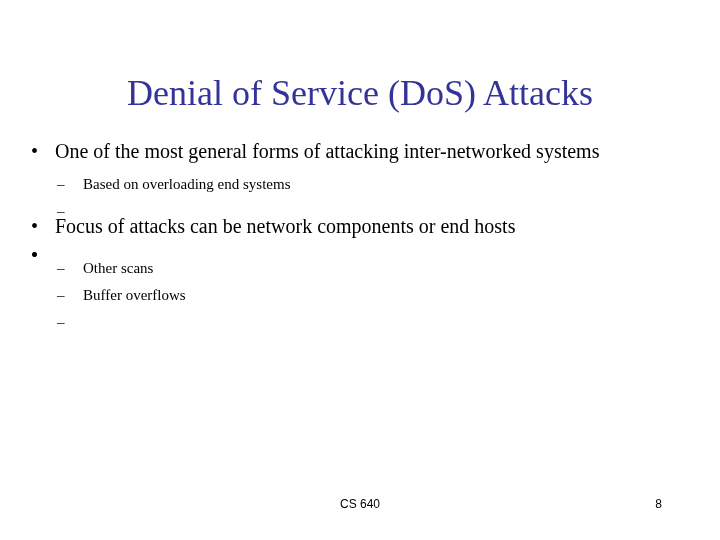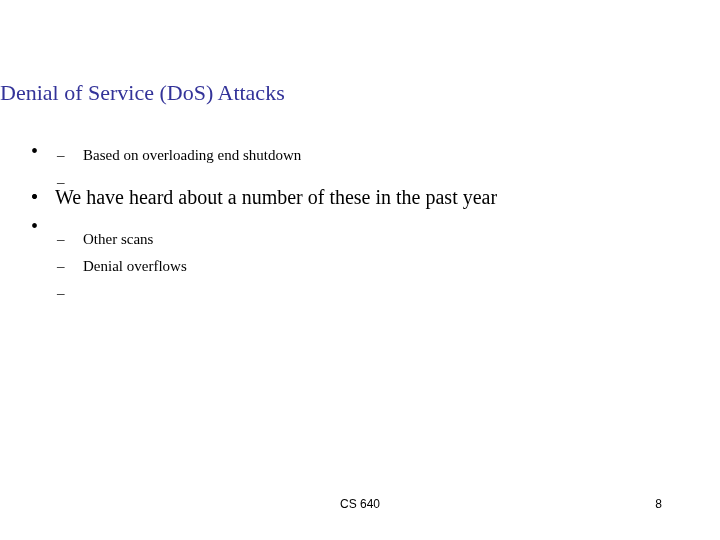--- a/index.html
+++ b/index.html
@@ -16,22 +16,23 @@
     font-family: "Liberation Serif", "DejaVu Serif", serif;
     color: #000000;
   }
 
   
   .title {
     position: absolute;
     left: 0;
     top: 74px;
     width: 720px;
+    text-align: center;
     font-family: "Liberation Serif", "DejaVu Serif", serif;
-    font-size: 22px;
+    font-size: 36px;
     line-height: 38px;
     color: #333399;
     white-space: nowrap;
   }
 
   
   .body {
     position: absolute;
     left: 0;
     top: 137px;
@@ -99,58 +100,59 @@
 <body>
 
 <div class="slide">
 
   <div class="title">Denial of Service (DoS) Attacks</div>
 
   <div class="body">
 
     <div class="bullet-l1">
       <span class="marker">•</span>
+      <span>One of the most general forms of attacking inter-networked systems</span>
     </div>
 
     <div class="gap-before-l2"></div>
 
     <div class="bullet-l2">
       <span class="marker">–</span>
-      <span>Based on overloading end shutdown</span>
+      <span>Based on overloading end systems</span>
     </div>
 
     <div class="bullet-l2">
       <span class="marker">–</span>
     </div>
 
     <div class="gap-after-l2-group"></div>
 
     <div class="bullet-l1">
       <span class="marker">•</span>
+      <span>Focus of attacks can be network components or end hosts</span>
     </div>
 
     <div class="bullet-l1">
       <span class="marker">•</span>
-      <span>We have heard about a number of these in the past year</span>
     </div>
 
     <div class="bullet-l1">
       <span class="marker">•</span>
     </div>
 
     <div class="gap-after-l2-group"></div>
 
     <div class="bullet-l2">
       <span class="marker">–</span>
       <span>Other scans</span>
     </div>
 
     <div class="bullet-l2">
       <span class="marker">–</span>
-      <span>Denial overflows</span>
+      <span>Buffer overflows</span>
     </div>
 
     <div class="bullet-l2">
       <span class="marker">–</span>
     </div>
 
   </div>
 
   <div class="footer-center">CS 640</div>
 

